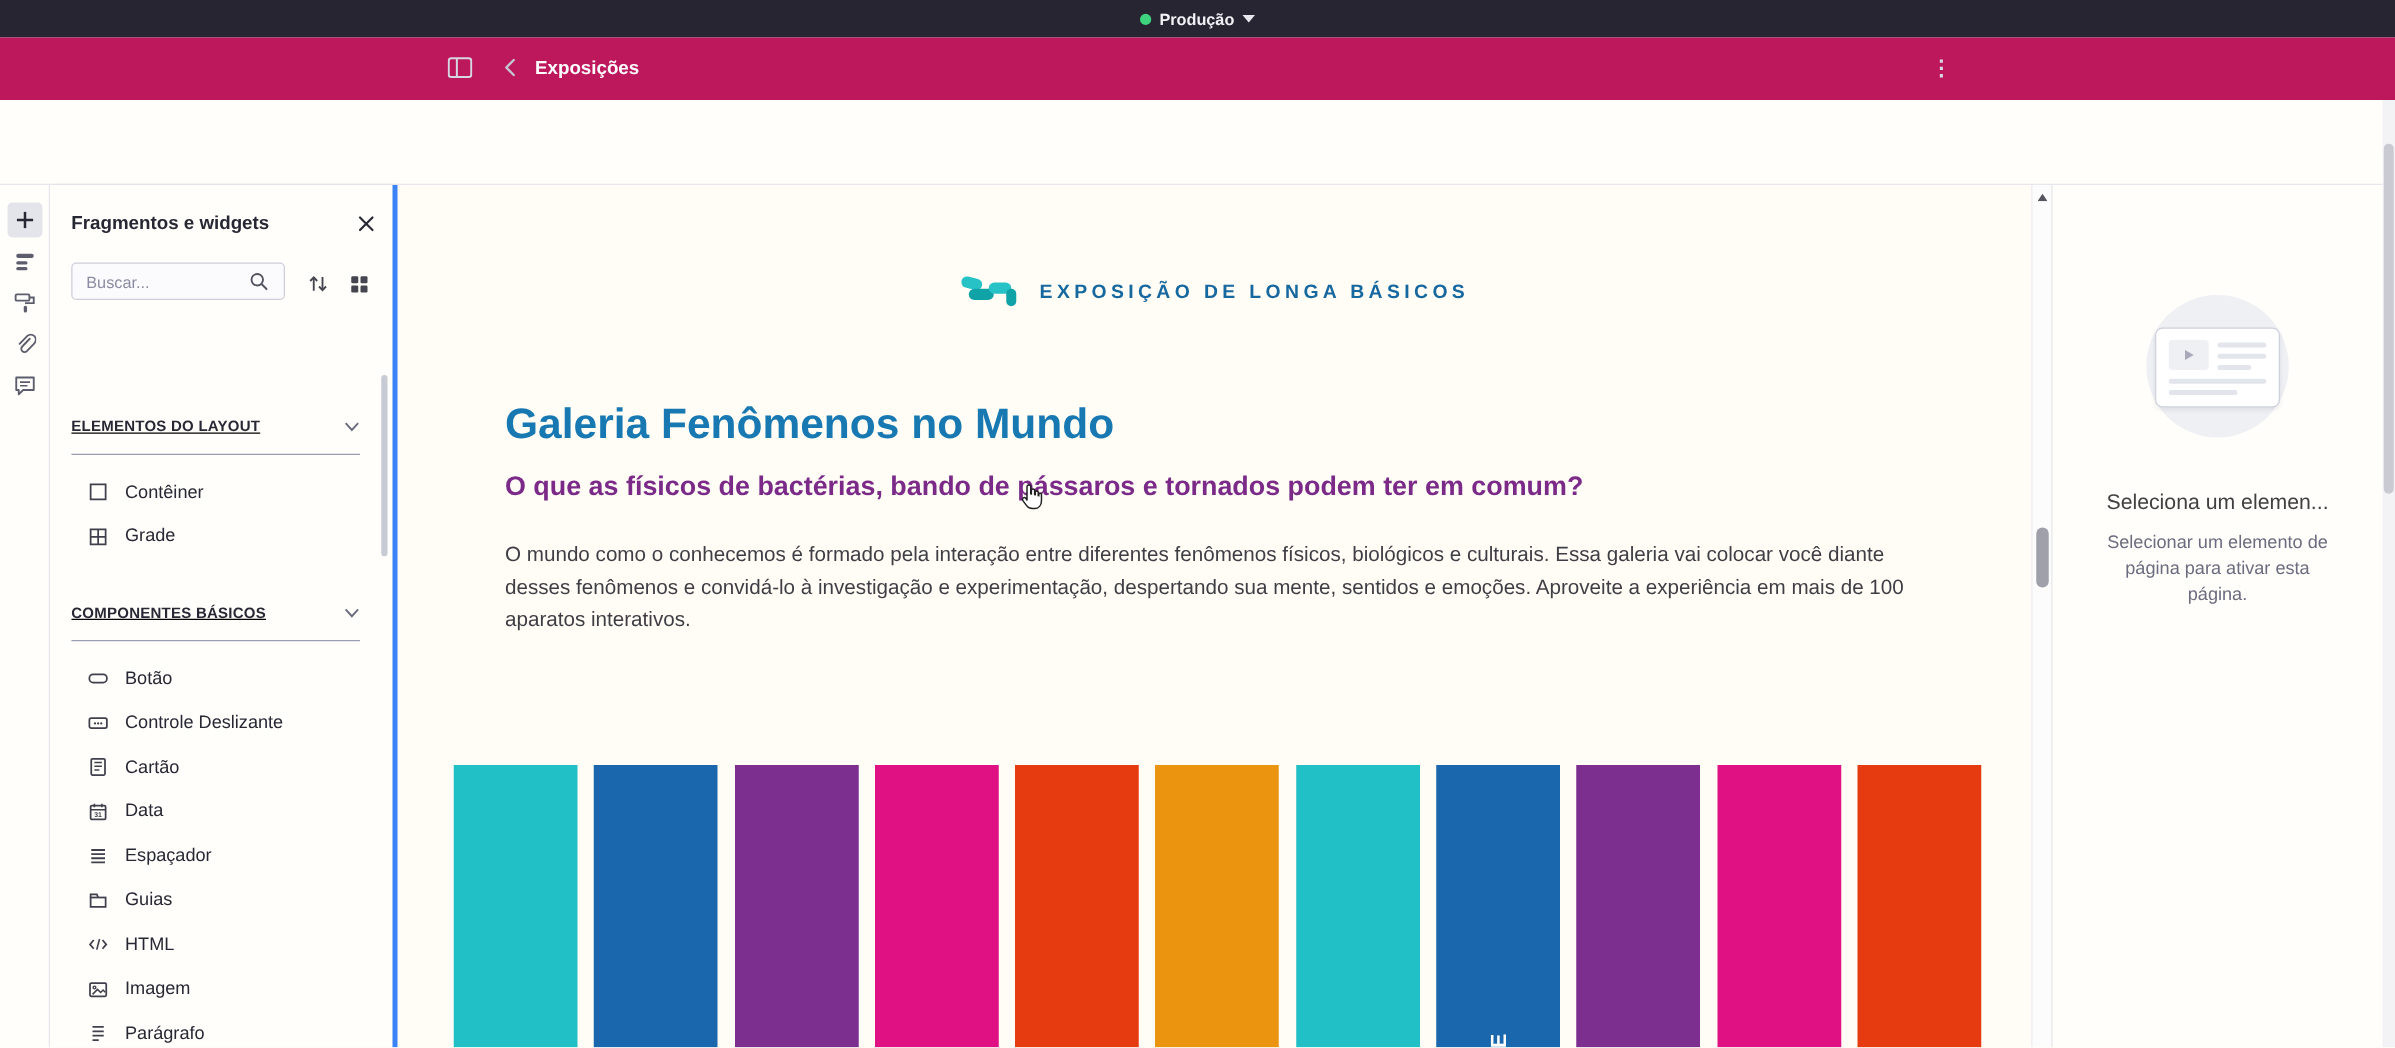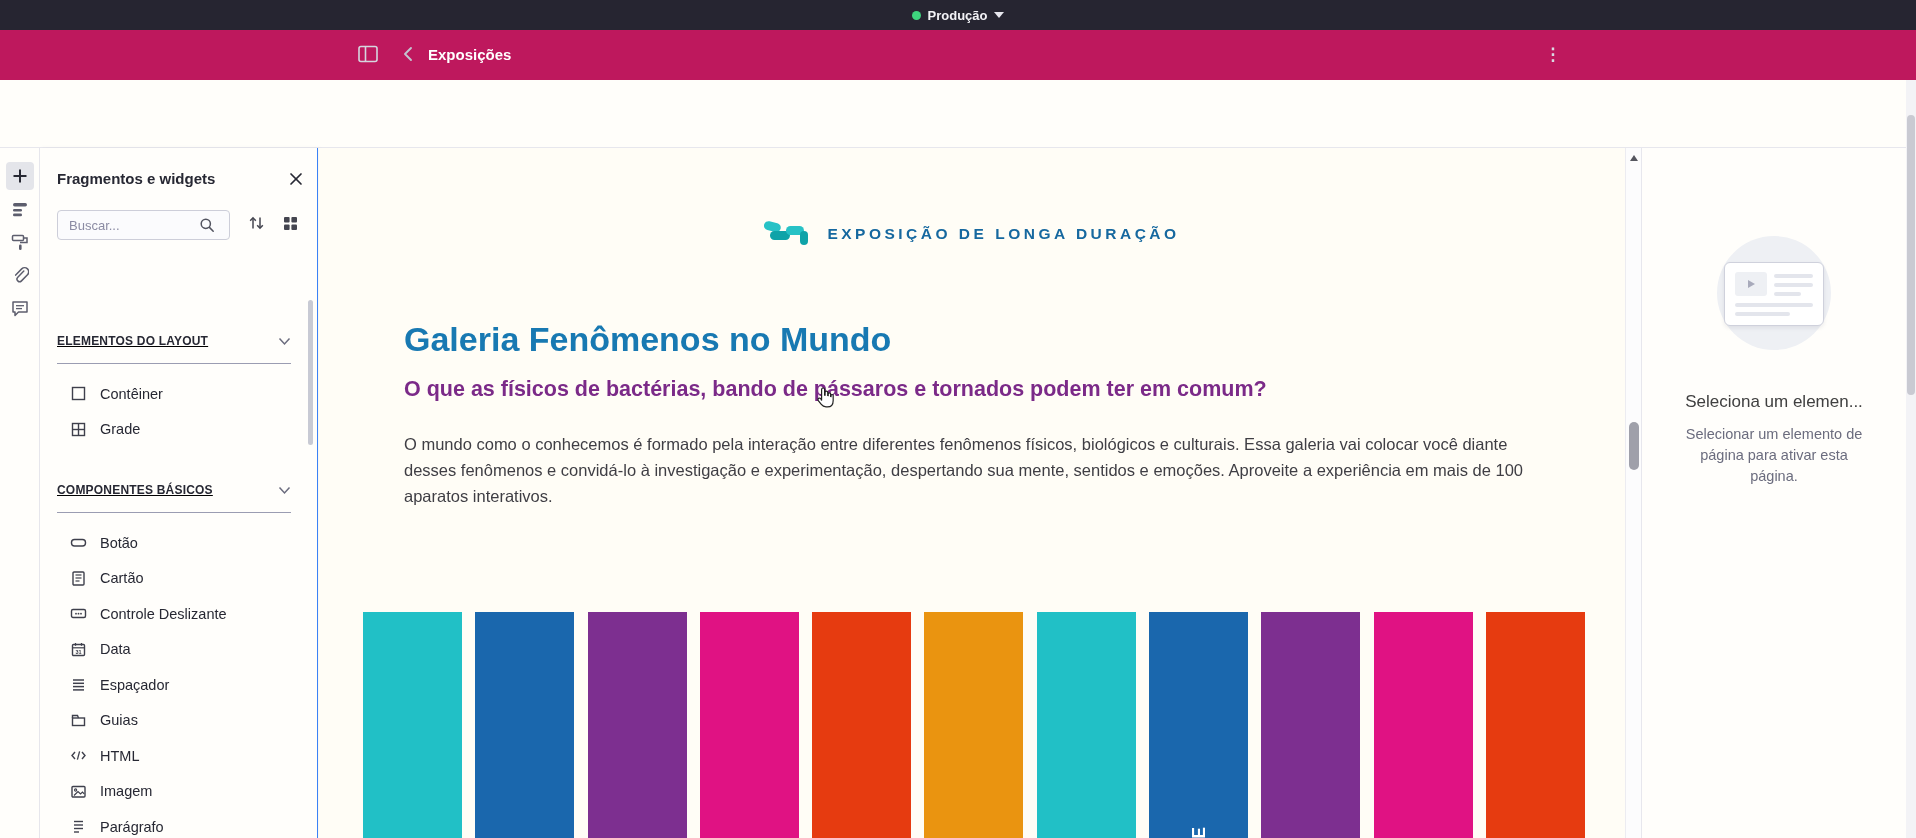--- a/index.html
+++ b/index.html
@@ -47,25 +47,25 @@
     color:#fff; font-size:14px; display:flex; align-items:center; justify-content:center; cursor:pointer; }
 
   
   .rail { position:absolute; left:0; top:148px; width:40px; bottom:0; background:#fffefb; border-right:1px solid #e7e7ed; }
   .rail-btn { width:28px; height:28px; margin:5px auto; display:flex; align-items:center; justify-content:center; border-radius:4px; cursor:pointer; color:#5d5e6d; }
   .rail-btn.first { margin-top:14px; }
   .rail-btn.active { background:#e4e5ea; color:#272833; }
 
   
   .panel { position:absolute; left:40px; top:148px; width:278px; bottom:0; background:#fffefb;
-    border-right:1px solid #3b82f6; box-shadow:2px 0 5px rgba(40,40,60,.04); }
+    border-right:4px solid #3b82f6; box-shadow:2px 0 5px rgba(40,40,60,.04); }
   .panel-head { position:absolute; left:17px; top:22px; right:14px; display:flex; justify-content:space-between; align-items:center; }
   .panel-title { font-size:15px; font-weight:bold; color:#272833; }
   .panel-close { cursor:pointer; display:flex; }
-  .search-row { position:absolute; left:17px; top:62px; right:14px; display:flex; align-items:flex-start; }
+  .search-row { position:absolute; left:17px; top:62px; right:14px; display:flex; align-items:flex-end; }
   .search-box { width:175px; height:30px; border:1px solid #cdced9; border-radius:4px; background:#fbfbfd;
     display:flex; align-items:center; padding:0 8px 0 11px; }
   .search-box input { border:none; outline:none; background:transparent; width:130px; font-size:13px; color:#50515f; font-family:"Liberation Sans",sans-serif; }
   .search-box input::placeholder { color:#8b8ba3; }
   .icon-btn { width:26px; height:26px; display:flex; align-items:center; justify-content:center; cursor:pointer; border-radius:4px; }
   .sort-btn { margin-left:14px; } .cards-btn { margin-left:8px; }
   .tabbar { position:absolute; left:0; top:110px; right:0; border-top:1px solid #e7e7ed; display:flex; padding-left:13px; }
   .tab { padding:10px 21px 9px; font-size:14px; color:#6b6c7e; cursor:pointer; }
   .tab.active { color:#272833; background:#fffefb; border:1px solid #e7e7ed; border-top:none; border-radius:0 0 0 0; }
   .panel-scroll { position:absolute; left:17px; top:150px; right:26px; bottom:0; overflow:hidden; }
@@ -341,38 +341,38 @@
               <span class="frag-icon">
                 <svg width="17" height="17" viewBox="0 0 17 17">
                   <rect x="1.5" y="5.5" width="14" height="6.5" rx="3" fill="none" stroke="#3f404c" stroke-width="1.4"></rect>
                 </svg>
               </span>
               <span class="frag-label">Botão</span>
             </div>
             <div class="frag-item">
               <span class="frag-icon">
                 <svg width="17" height="17" viewBox="0 0 17 17">
+                  <rect x="1.5" y="4.5" width="14" height="8" rx="1.5" fill="none" stroke="#3f404c" stroke-width="1.4"></rect>
+                  <circle cx="6" cy="8.7" r="0.9" fill="#3f404c"></circle>
+                  <circle cx="8.5" cy="8.7" r="0.9" fill="#3f404c"></circle>
+                  <circle cx="11" cy="8.7" r="0.9" fill="#3f404c"></circle>
+                </svg>
+              </span>
+              <span class="frag-label">Controle Deslizante</span>
+            </div>
+            <div class="frag-item">
+              <span class="frag-icon">
+                <svg width="17" height="17" viewBox="0 0 17 17">
                   <rect x="3" y="2" width="11" height="13" rx="1" fill="none" stroke="#3f404c" stroke-width="1.4"></rect>
                   <line x1="5.5" y1="5" x2="11.5" y2="5" stroke="#3f404c" stroke-width="1.2"></line>
                   <line x1="5.5" y1="8" x2="11.5" y2="8" stroke="#3f404c" stroke-width="1.2"></line>
                   <line x1="5.5" y1="11" x2="9.5" y2="11" stroke="#3f404c" stroke-width="1.2"></line>
                 </svg>
               </span>
               <span class="frag-label">Cartão</span>
-            </div>
-            <div class="frag-item">
-              <span class="frag-icon">
-                <svg width="17" height="17" viewBox="0 0 17 17">
-                  <rect x="1.5" y="4.5" width="14" height="8" rx="1.5" fill="none" stroke="#3f404c" stroke-width="1.4"></rect>
-                  <circle cx="6" cy="8.7" r="0.9" fill="#3f404c"></circle>
-                  <circle cx="8.5" cy="8.7" r="0.9" fill="#3f404c"></circle>
-                  <circle cx="11" cy="8.7" r="0.9" fill="#3f404c"></circle>
-                </svg>
-              </span>
-              <span class="frag-label">Controle Deslizante</span>
             </div>
             <div class="frag-item">
               <span class="frag-icon">
                 <svg width="17" height="17" viewBox="0 0 17 17">
                   <rect x="2.5" y="3.5" width="12" height="11" rx="1" fill="none" stroke="#3f404c" stroke-width="1.4"></rect>
                   <line x1="2.5" y1="6.8" x2="14.5" y2="6.8" stroke="#3f404c" stroke-width="1.2"></line>
                   <line x1="5.5" y1="2" x2="5.5" y2="4.8" stroke="#3f404c" stroke-width="1.3"></line>
                   <line x1="11.5" y1="2" x2="11.5" y2="4.8" stroke="#3f404c" stroke-width="1.3"></line>
                   <text x="8.5" y="12.6" font-size="5.5" text-anchor="middle" fill="#3f404c" font-family="Liberation Sans,sans-serif" font-weight="bold">31</text>
                 </svg>
@@ -437,21 +437,21 @@
   </aside>
 
   <main class="canvas">
     <div class="logo-row">
       <svg width="50" height="32" viewBox="0 0 50 32">
         <rect x="0" y="4" width="17" height="9" rx="4.5" fill="#27c2c6" transform="rotate(14 8 8)"></rect>
         <rect x="6" y="13" width="20" height="9" rx="4.5" fill="#0fa3a8"></rect>
         <rect x="22" y="8" width="18" height="9" rx="4.5" fill="#27c2c6"></rect>
         <rect x="36" y="13" width="8" height="14" rx="4" fill="#0fa3a8"></rect>
       </svg>
-      <span class="logo-text">EXPOSIÇÃO DE LONGA DURAÇÃO</span>
+      <span class="logo-text">EXPOSIÇÃO DE LONGA BÁSICOS</span>
     </div>
     <h1 class="h1">Galeria Fenômenos no Mundo</h1>
     <h2 class="h2">O que as físicos de bactérias, bando de pássaros e tornados podem ter em comum?</h2>
     <p class="para">O mundo como o conhecemos é formado pela interação entre diferentes fenômenos físicos, biológicos e culturais. Essa galeria vai colocar você diante desses fenômenos e convidá-lo à investigação e experimentação, despertando sua mente, sentidos e emoções. Aproveite a experiência em mais de 100 aparatos interativos.</p>
     <div class="bars" id="bars">
         <div class="bar" style="background: rgb(33, 192, 198);"></div>
         <div class="bar" style="background: rgb(26, 103, 173);"></div>
         <div class="bar" style="background: rgb(125, 47, 144);"></div>
         <div class="bar" style="background: rgb(224, 18, 131);"></div>
         <div class="bar" style="background: rgb(230, 59, 16);"></div>

